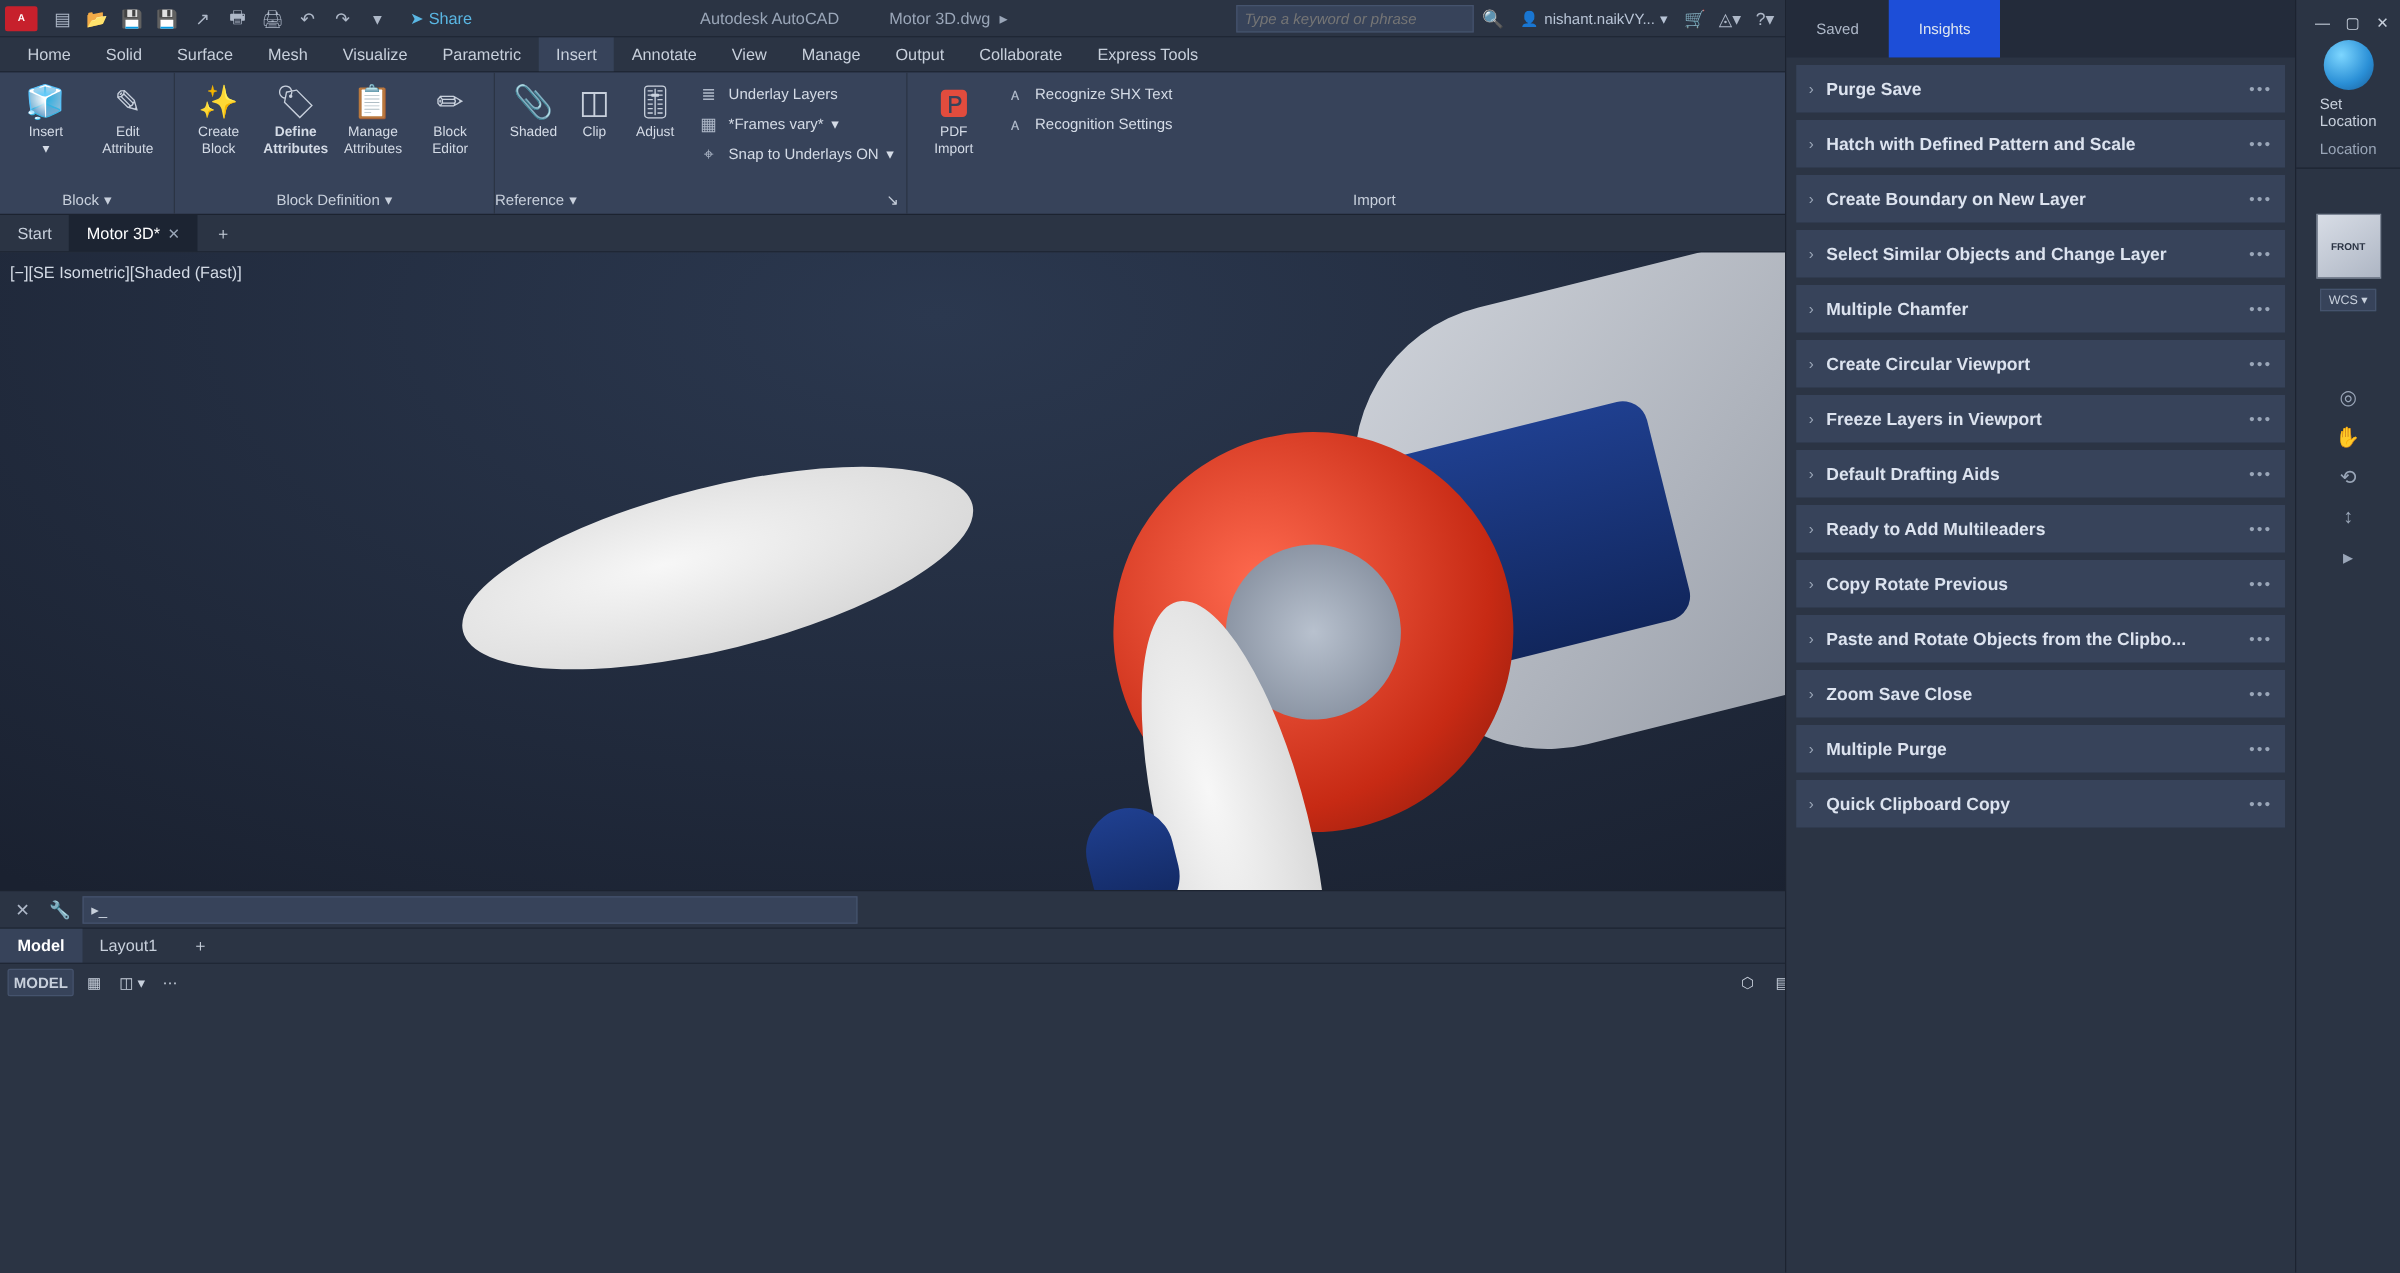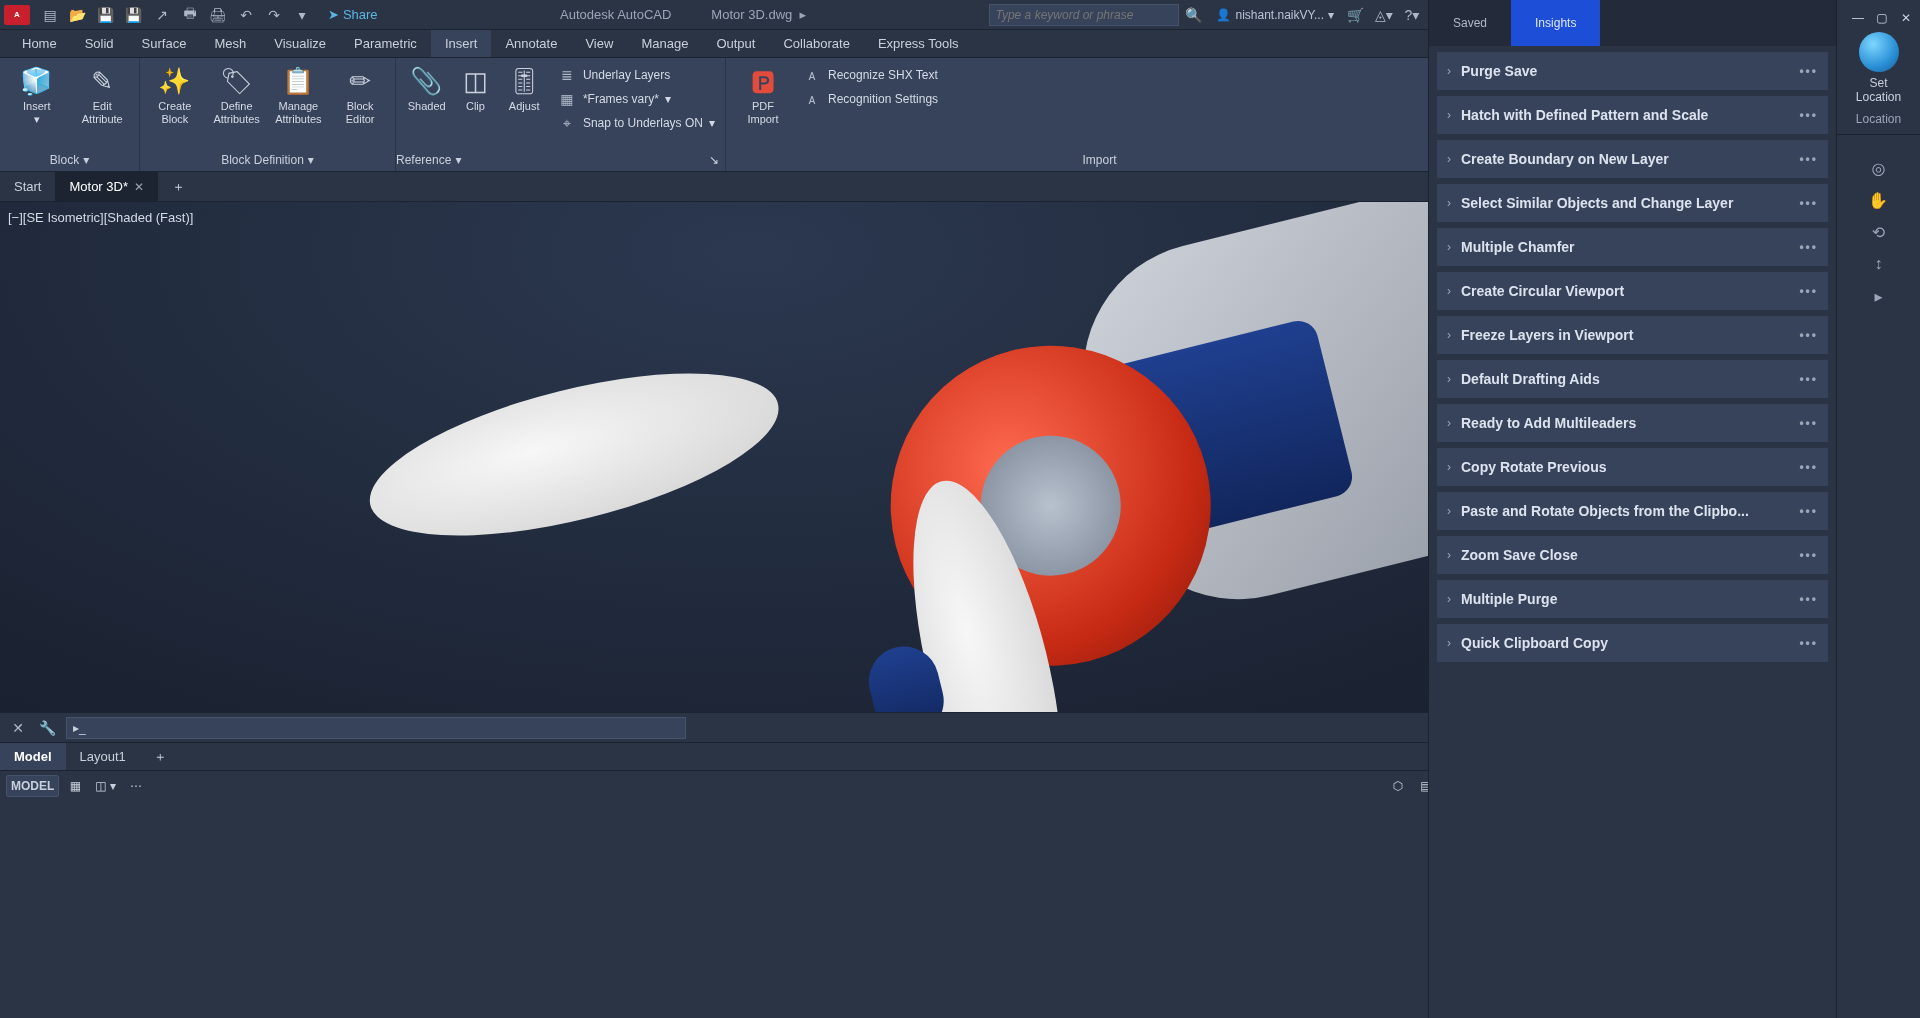--- a/index.html
+++ b/index.html
@@ -56,21 +56,21 @@
 .ins-tab.active { background:#1d4ed8; color:#dfe6f0;}
 .ins-list { flex:1; overflow:auto; padding:6px 8px; display:flex; flex-direction:column; gap:6px;}
 .ins-item { height:38px; background:#37435a; display:flex; align-items:center; padding:0 10px; gap:10px; color:#dce3ef;}
 .ins-item .chev { color:#9aa6b8; font-size:12px;}
 .ins-item .txt { flex:1; font-size:14px; font-weight:600; white-space:nowrap; overflow:hidden; text-overflow:ellipsis;}
 .ins-item .dots { color:#9aa6b8; font-weight:700; letter-spacing:2px;}
 .ins-more { padding:14px 18px; color:#5ab7e4; font-size:14px;}
 .rightdock { position:absolute; top:0; right:0; width:84px; display:flex; flex-direction:column; background:#2b3444; border-left:1px solid #1c2330; bottom:0;}
 .rd-top { display:flex; flex-direction:column; align-items:center; padding:8px 0 4px 0; gap:4px;}
 .globe { width:40px; height:40px; border-radius:50%; background:radial-gradient(circle at 35% 30%,#7dd6ff,#2a8fd6 60%,#1a5a94);}
-.rd-label { font-size:12px; text-align:center; line-height:14px; color:#c8d0dc;}
+.rd-label { font-size:12px; line-height:14px; color:#c8d0dc;}
 .rd-label2 { font-size:12px; color:#9aa6b8; padding:4px 0 8px 0; border-bottom:1px solid #1c2330; width:100%; text-align:center;}
 .vc-wrap { display:flex; flex-direction:column; align-items:center; gap:8px; padding:36px 0;}
 .viewcube { width:52px; height:52px; background:linear-gradient(145deg,#d8dde6,#aeb6c4); border:1px solid #7d8696; display:flex; align-items:center; justify-content:center; font-size:8px; color:#2b3444; font-weight:600;}
 .wcs { font-size:10px; background:#37435a; padding:2px 6px; border:1px solid #45536d; color:#c8d0dc;}
 .navbar { display:flex; flex-direction:column; align-items:center; gap:6px; padding-top:20px;}
 .nav-btn { width:26px; height:26px; display:flex; align-items:center; justify-content:center; font-size:16px; color:#9aa6b8;}
 
 .motor { position:absolute; left:50%; top:50%; transform:translate(-40%,-55%) rotate(-14deg); }
 .propblade { position:absolute; background:radial-gradient(ellipse at 40% 40%,#f7f7f7,#d0d0d0); border-radius:50%;}
 .hub { position:absolute; width:320px; height:320px; border-radius:50%; background:radial-gradient(circle at 40% 35%,#ff6a4f,#c72a14 65%,#7f1609); left:120px; top:-40px;}
@@ -154,21 +154,21 @@
   </div>
   <div class="panel" style="width:256px;">
     <div class="panel-row">
       <div class="bigbtn">
             <div class="bicon">✨</div>
             <div class="blabel" style="white-space:pre;">Create
 Block</div>
           </div>
       <div class="bigbtn">
             <div class="bicon">🏷</div>
-            <div class="blabel" style="white-space:pre;">Define
+            <div class="blabel" style="white-space:pre;font-weight:bold;">Define
 Attributes</div>
           </div>
       <div class="bigbtn">
             <div class="bicon">📋</div>
             <div class="blabel" style="white-space:pre;">Manage
 Attributes</div>
           </div>
       <div class="bigbtn">
             <div class="bicon">✏</div>
             <div class="blabel" style="white-space:pre;">Block
@@ -353,20 +353,24 @@
       <div style="align-self:stretch; display:flex; justify-content:flex-end; gap:4px; padding:0 4px;">
         <span class="win-btn">—</span>
         <span class="win-btn">▢</span>
         <span class="win-btn">✕</span>
       </div>
       <div class="globe"></div>
       <div class="rd-label" style="white-space:pre;">Set
 Location</div>
     </div>
     <div class="rd-label2">Location</div>
+    <div class="vc-wrap">
+      <div class="viewcube">FRONT</div>
+      <div class="wcs"><span>WCS</span> ▾</div>
+    </div>
     <div class="navbar">
       <div class="nav-btn">◎</div>
       <div class="nav-btn">✋</div>
       <div class="nav-btn">⟲</div>
       <div class="nav-btn">↕</div>
       <div class="nav-btn">▸</div>
     </div>
   </div>
 </div>
 

